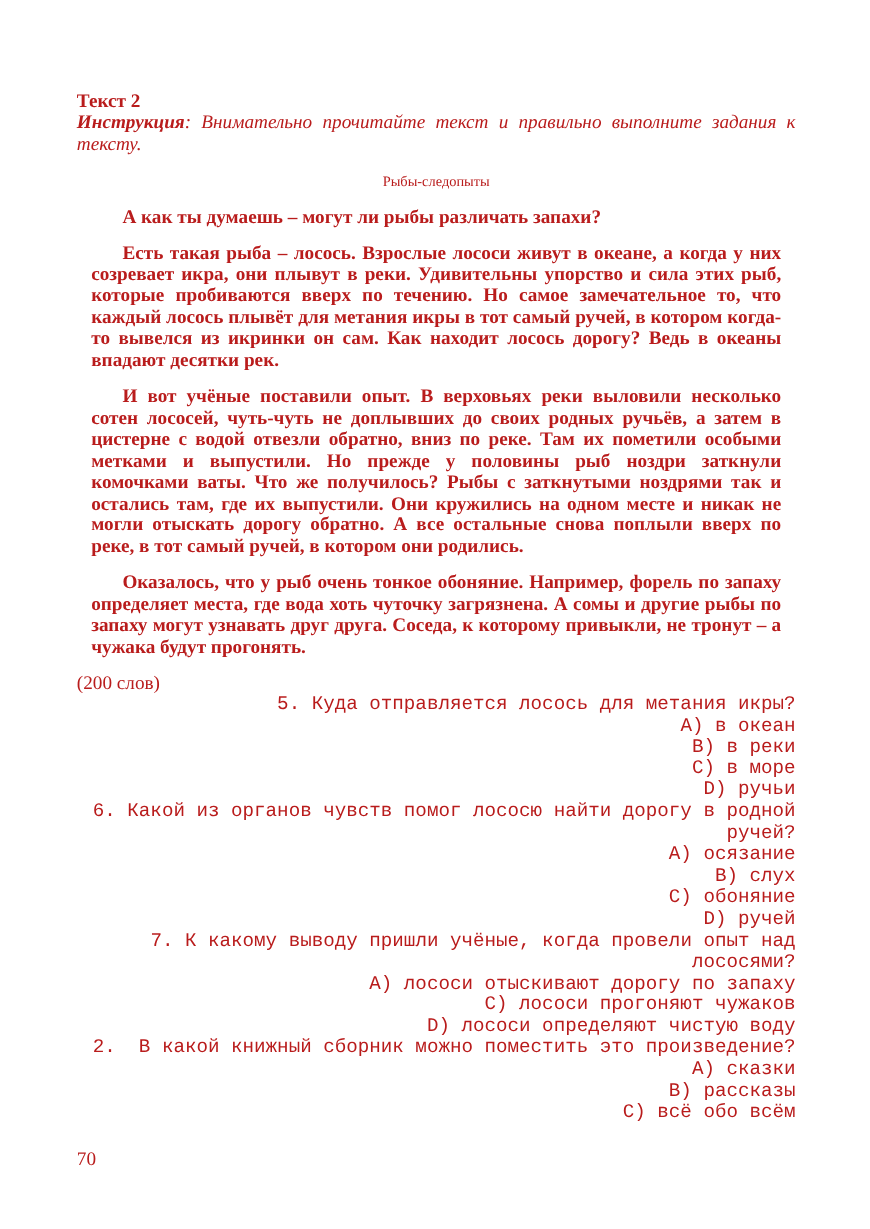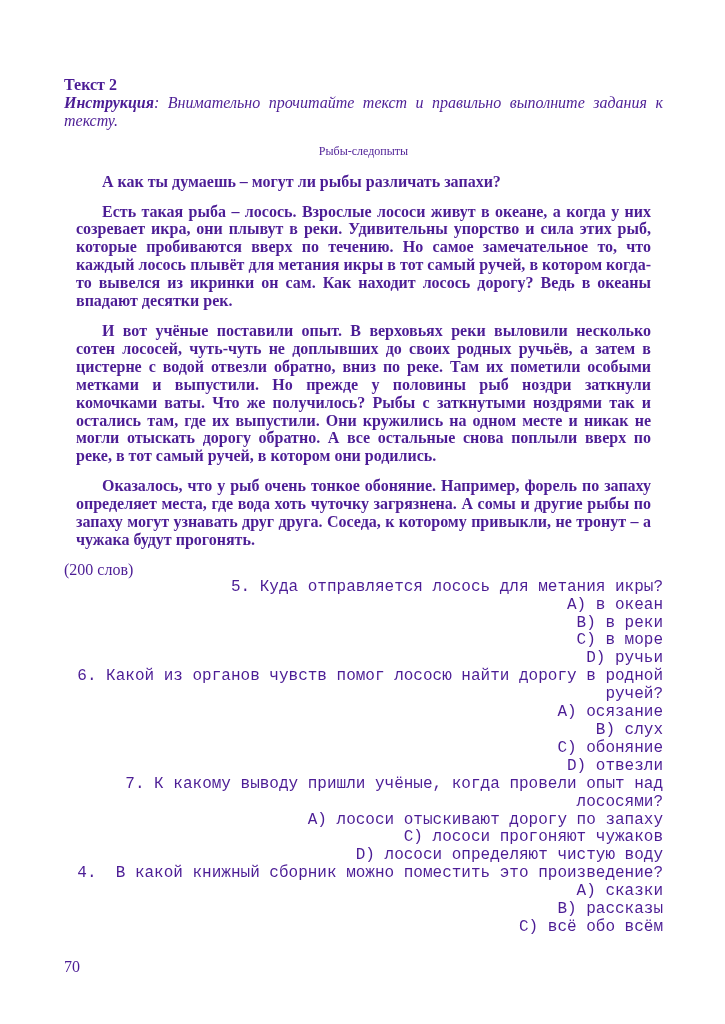--- a/index.html
+++ b/index.html
@@ -11,21 +11,21 @@
     width: 725px;
     height: 1024px;
     overflow: hidden;
   }
   .page {
     box-sizing: border-box;
     width: 725px;
     height: 1024px;
     padding: 76px 62px 0 64px;
     background: #ffffff;
-    color: #4c1d95;
+    color: #b91c1c;
     font-family: "Liberation Serif", "DejaVu Serif", serif;
     font-size: 16px;
     line-height: 17.9px;
   }
   .doc-title {
     font-size: 16px;
     font-weight: bold;
     margin: 0;
   }
   .instruction {
@@ -86,32 +86,32 @@
     <p class="opt-line">В) в реки</p>
     <p class="opt-line">С) в море</p>
     <p class="opt-line">D) ручьи</p>
   </div>
 
   <div class="question">
     <p class="q-line">6. Какой из органов чувств помог лососю найти дорогу в родной ручей?</p>
     <p class="opt-line">А) осязание</p>
     <p class="opt-line">В) слух</p>
     <p class="opt-line">С) обоняние</p>
-    <p class="opt-line">D) отвезли</p>
+    <p class="opt-line">D) ручей</p>
   </div>
 
   <div class="question">
     <p class="q-line">7. К какому выводу пришли учёные, когда провели опыт над лососями?</p>
     <p class="opt-line">А) лососи отыскивают дорогу по запаху</p>
     <p class="opt-line">С) лососи прогоняют чужаков</p>
     <p class="opt-line">D) лососи определяют чистую воду</p>
   </div>
 
   <div class="question">
-    <p class="q-line">4.  В какой книжный сборник можно поместить это произведение?</p>
+    <p class="q-line">2.  В какой книжный сборник можно поместить это произведение?</p>
     <p class="opt-line">А) сказки</p>
     <p class="opt-line">В) рассказы</p>
     <p class="opt-line">С) всё обо всём</p>
   </div>
 
   <p class="page-number">70</p>
 
 </div>
 
 </body></html>

